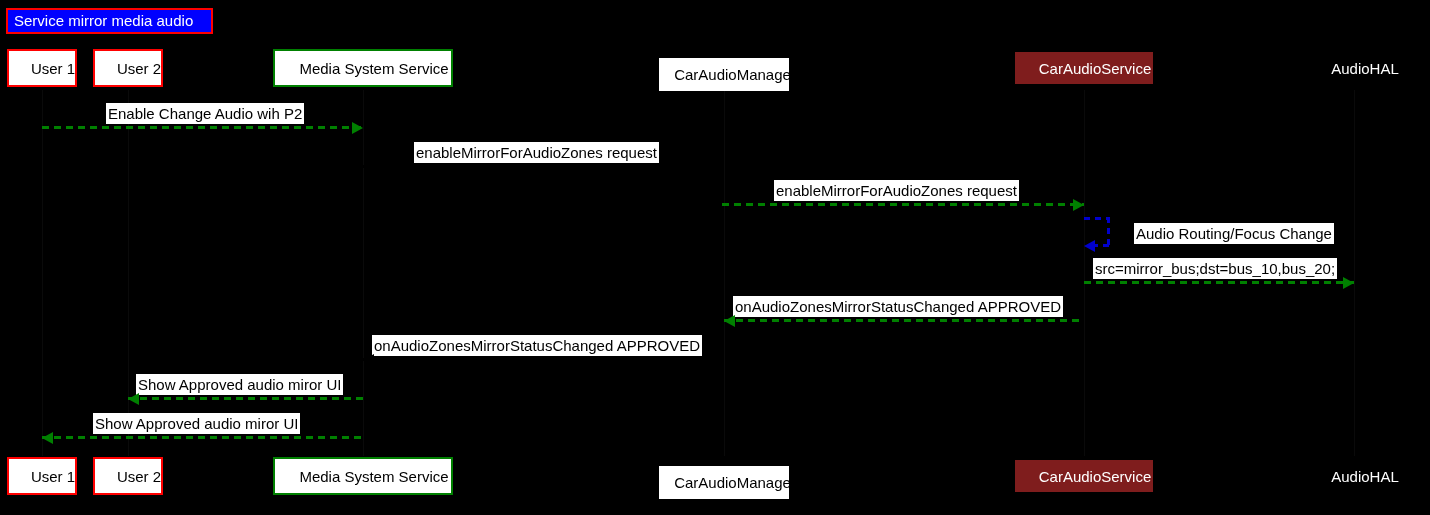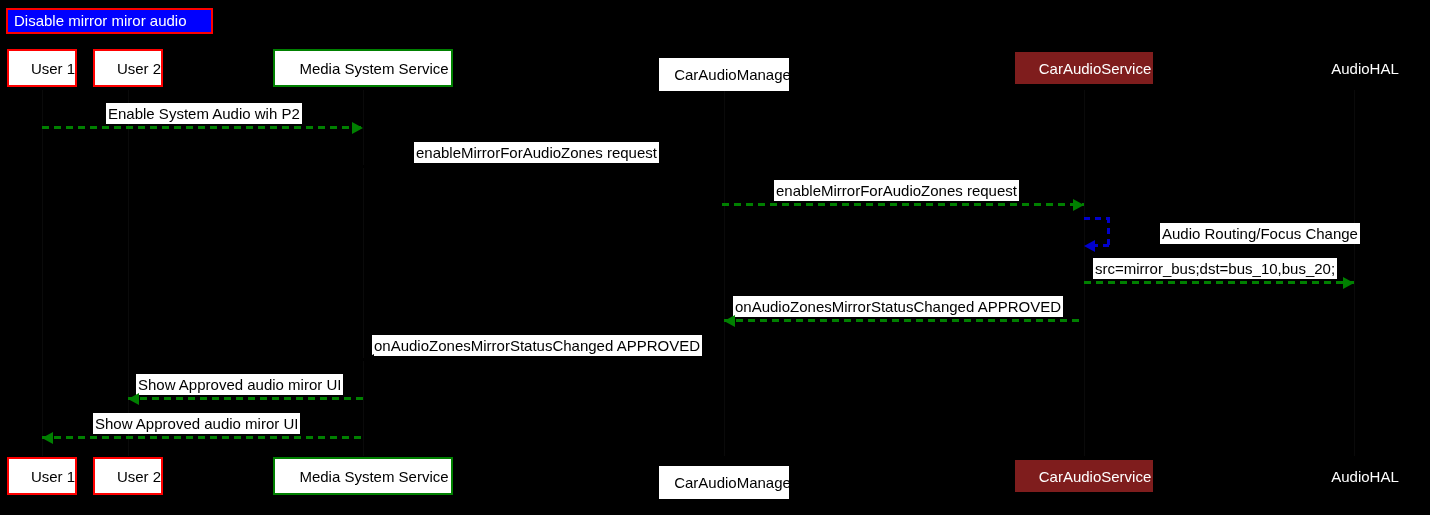--- a/index.html
+++ b/index.html
@@ -157,21 +157,21 @@
     border-top: 6px solid transparent;
     border-bottom: 6px solid transparent;
     border-right: 11px solid #0000cc;
   }
 </style>
 </head>
 <body>
 
 <div id="diagram">
 
-  <div class="title-box">Disable mirror miror audio</div>
+  <div class="title-box">Service mirror media audio</div>
 
   <div id="lifelines">
       <div class="lifeline" style="left: 42px;"></div>
       <div class="lifeline" style="left: 128px;"></div>
       <div class="lifeline" style="left: 363px;"></div>
       <div class="lifeline" style="left: 724px;"></div>
       <div class="lifeline" style="left: 1084px;"></div>
       <div class="lifeline" style="left: 1354px;"></div>
     </div>
   <div id="participants-top">
@@ -208,30 +208,30 @@
         <span>CarAudioManager</span>
       </div>
       <div class="participant p-blue" style="left: 1015px; top: 460px; width: 138px;">
         <span>CarAudioService</span>
       </div>
       <div class="participant p-none" style="left: 1313px; top: 466px; width: 82px;">
         <span>AudioHAL</span>
       </div>
     </div>
   <div id="messages-layer">
-      <div class="msg-label" style="left: 106px; top: 103px;">Enable System Audio wih P2</div>
+      <div class="msg-label" style="left: 106px; top: 103px;">Enable Change Audio wih P2</div>
       <div class="arrow-line" style="left: 42px; top: 126px; width: 321px;"></div>
       <div class="arrow-head right" style="top: 122px; left: 352px;"></div>
       <div class="msg-label" style="left: 414px; top: 142px;">enableMirrorForAudioZones request</div>
       <div class="hidden-arrow-line" style="left: 363px; top: 165px; width: 361px;"></div>
       <div class="hidden-arrow-head" style="top: 161px; left: 713px;"></div>
       <div class="msg-label" style="left: 774px; top: 180px;">enableMirrorForAudioZones request</div>
       <div class="arrow-line" style="left: 722px; top: 203px; width: 362px;"></div>
       <div class="arrow-head right" style="top: 199px; left: 1073px;"></div>
-      <div class="msg-label" style="left: 1116px; top: 223px; margin-left: 44px;">Audio Routing/Focus Change</div>
+      <div class="msg-label" style="left: 1090px; top: 223px; margin-left: 44px;">Audio Routing/Focus Change</div>
       <div class="self-loop" style="left: 1084px; top: 217px; width: 30px; height: 34px;">
         <div class="seg" style="left: 0px; top: 0px; width: 26px;"></div>
         <div class="seg-v" style="left: 23px; top: 0px; height: 30px;"></div>
         <div class="seg" style="left: 8px; top: 27px; width: 18px;"></div>
         <div class="head" style="left: 0px; top: 23px;"></div>
       </div>
       <div class="msg-label" style="left: 1093px; top: 258px;">src=mirror_bus;dst=bus_10,bus_20;</div>
       <div class="arrow-line" style="left: 1084px; top: 281px; width: 270px;"></div>
       <div class="arrow-head right" style="top: 277px; left: 1343px;"></div>
       <div class="msg-label" style="left: 733px; top: 296px;">onAudioZonesMirrorStatusChanged APPROVED</div>

